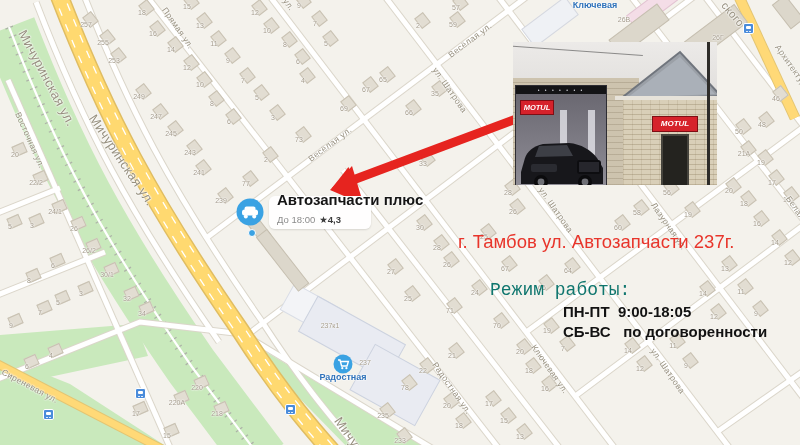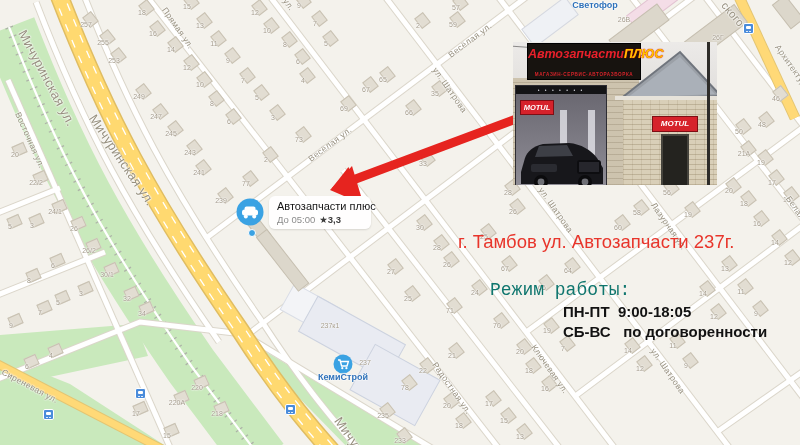--- a/index.html
+++ b/index.html
@@ -20,21 +20,21 @@
        border:1px solid #fff;z-index:6;}
   .bus:before{content:"";position:absolute;left:2px;top:2px;width:5px;height:3px;background:#fff;border-radius:1px;}
   .bus:after{content:"";position:absolute;left:2px;bottom:1px;width:2px;height:1.5px;background:#fff;border-radius:50%;box-shadow:3px 0 0 #fff;}
   .poi-label{position:absolute;color:#2f72ba;font-size:9px;font-weight:600;white-space:nowrap;
        transform:translate(-50%,0);z-index:10;
        text-shadow:0 0 2px #fff,0 0 2px #fff,0 0 2px #fff;}
   #pin{position:absolute;left:250px;top:212px;width:30px;height:30px;margin:-15px 0 0 -15px;z-index:12;cursor:pointer;}
   #pin-dot{position:absolute;left:251px;top:232px;width:6px;height:6px;margin:-3px;background:#3aa2e3;border:1.5px solid #fff;border-radius:50%;z-index:11;}
   #pin-plate{position:absolute;left:269px;top:196px;width:102px;height:33px;background:rgba(255,255,255,.93);
        border-radius:6px;box-shadow:0 1px 2px rgba(0,0,0,.12);z-index:11;}
-  #pin-title{position:absolute;left:277px;top:200px;font-size:11px;font-weight:400;color:#151515;white-space:nowrap;z-index:12;
+  #pin-title{position:absolute;left:277px;top:191px;font-size:15px;font-weight:700;color:#151515;white-space:nowrap;z-index:12;
        text-shadow:0 0 2px #fff,0 0 2px #fff;}
   #pin-sub{position:absolute;left:277px;top:214px;font-size:9.5px;color:#8b8b8b;white-space:nowrap;z-index:12;
        text-shadow:0 0 2px #fff,0 0 2px #fff;}
   #pin-sub .rate{color:#3c3c3c;font-weight:700;margin-left:4px;}
   #kemi-icon{position:absolute;left:343px;top:364px;width:20px;height:20px;margin:-10px;z-index:10;}
   
   #arrow{position:absolute;left:0;top:0;z-index:25;}
   #photo{position:absolute;left:513px;top:42px;width:204px;height:143px;overflow:hidden;z-index:30;
        background:linear-gradient(#eceae8 0%,#dcdad7 55%,#cfccc8 100%);}
   .ph-sign{position:absolute;left:14px;top:1px;width:112px;height:35px;background:#17130f;border:1px solid #000;}
@@ -438,63 +438,59 @@
       <span class="street" style="left: 556px; top: 210px; font-size: 8.5px; transform: translate(-50%, -50%) rotate(55deg);">ул. Шатрова</span>
       <span class="street" style="left: 668px; top: 371px; font-size: 8.5px; transform: translate(-50%, -50%) rotate(55deg);">ул. Шатрова</span>
       <span class="street" style="left: 452px; top: 388px; font-size: 8.5px; transform: translate(-50%, -50%) rotate(55deg);">Радостная ул.</span>
       <span class="street" style="left: 669px; top: 226px; font-size: 8.5px; transform: translate(-50%, -50%) rotate(55deg);">Лазурная ул.</span>
       <span class="street" style="left: 800px; top: 78px; font-size: 8.5px; transform: translate(-50%, -50%) rotate(55deg);">Архитектурная ул.</span>
       <span class="street" style="left: 800px; top: 214px; font-size: 8.5px; transform: translate(-50%, -50%) rotate(55deg);">Белая ул.</span>
       <span class="street" style="left: 733px; top: 14px; font-size: 11px; transform: translate(-50%, -50%) rotate(50deg);">ского</span>
     </div>
   <div id="pois" class="layer">
 
-    <div class="poi-label" style="left:595px;top:0px;">Светофор</div>
+    <div class="poi-label" style="left:595px;top:0px;">Ключевая</div>
 
     <svg id="kemi-icon" viewBox="0 0 20 20">
       <circle cx="10" cy="10" r="9.5" fill="#3aa2e3"></circle>
       <path d="M5,6 L7,6 L8.6,12 L14,12 L15.4,7.5 L7.4,7.5" fill="none" stroke="#fff" stroke-width="1.4"></path>
       <circle cx="9.3" cy="14.2" r="1.1" fill="#fff"></circle>
         <circle cx="13.4" cy="14.2" r="1.1" fill="#fff"></circle>
     </svg>
-    <div class="poi-label" style="left:343px;top:372px;">КемиСтрой</div>
+    <div class="poi-label" style="left:343px;top:372px;">Радостная</div>
 
     <div id="pin-plate"></div>
     <svg id="pin" viewBox="0 0 30 30">
       <circle cx="15" cy="15" r="13.5" fill="#3aa2e3"></circle>
       <g fill="#ffffff">
         <rect x="9.5" y="9.5" width="11" height="4.5" rx="2"></rect>
         <rect x="7" y="12.5" width="16" height="6" rx="2.5"></rect>
         <circle cx="10.8" cy="19.5" r="2"></circle>
           <circle cx="19.2" cy="19.5" r="2"></circle>
       </g>
     </svg>
     <div id="pin-dot"></div>
     <div id="pin-title">Автозапчасти плюс</div>
-    <div id="pin-sub"><span>До 05:00</span><span class="rate"><span>★</span><span>3,3</span></span></div>
+    <div id="pin-sub"><span>До 18:00</span><span class="rate"><span>★</span><span>4,3</span></span></div>
   <div class="bus" style="left: 43px; top: 409px;"></div>
       <div class="bus" style="left: 135px; top: 388px;"></div>
       <div class="bus" style="left: 285px; top: 404px;"></div>
       <div class="bus" style="left: 743px; top: 23px;"></div>
     </div>
 </div>
 
 <svg id="arrow" width="800" height="445" viewBox="0 0 800 445">
   <line x1="540" y1="110" x2="353" y2="180" stroke="#e6241f" stroke-width="9"></line>
   <polygon points="332,188 348.5,167 358.5,192" fill="#e6241f"></polygon>
   <polygon points="330,190 352,166 361,196 344,196" fill="#e6241f"></polygon>
 </svg>
 
 <div id="photo">
   <div class="ph-wire"></div>
   <div class="ph-facade"></div>
-  <div class="ph-sign">
-    <div class="ph-sign-l1"><span>Автозапчасти</span><span class="plus">ПЛЮС</span></div>
-    <div class="ph-sign-l2">МАГАЗИН·СЕРВИС·АВТОРАЗБОРКА</div>
-  </div>
   <div class="ph-banner">
     <div class="ph-banner-top">• • • • • • •</div>
     <div class="ph-pillar" style="left:44px;"></div>
     <div class="ph-pillar" style="left:72px;height:50px;"></div>
     <div class="ph-motul banner-logo">MOTUL</div>
     <svg width="88" height="52" style="position:absolute;left:1px;bottom:0;" viewBox="0 0 88 52">
       <path d="M4,38 L8,24 C10,18 16,12 26,10 L52,9 C64,10 74,16 80,24 L86,34 L86,50 L4,50 Z" fill="#17171b"></path>
       <path d="M22,12 L50,11 L56,22 L18,23 Z" fill="#3d3f46"></path>
       <rect x="60" y="26" width="24" height="14" rx="3" fill="#0d0d10"></rect>
       <rect x="62" y="28" width="20" height="10" fill="#26262c"></rect>

